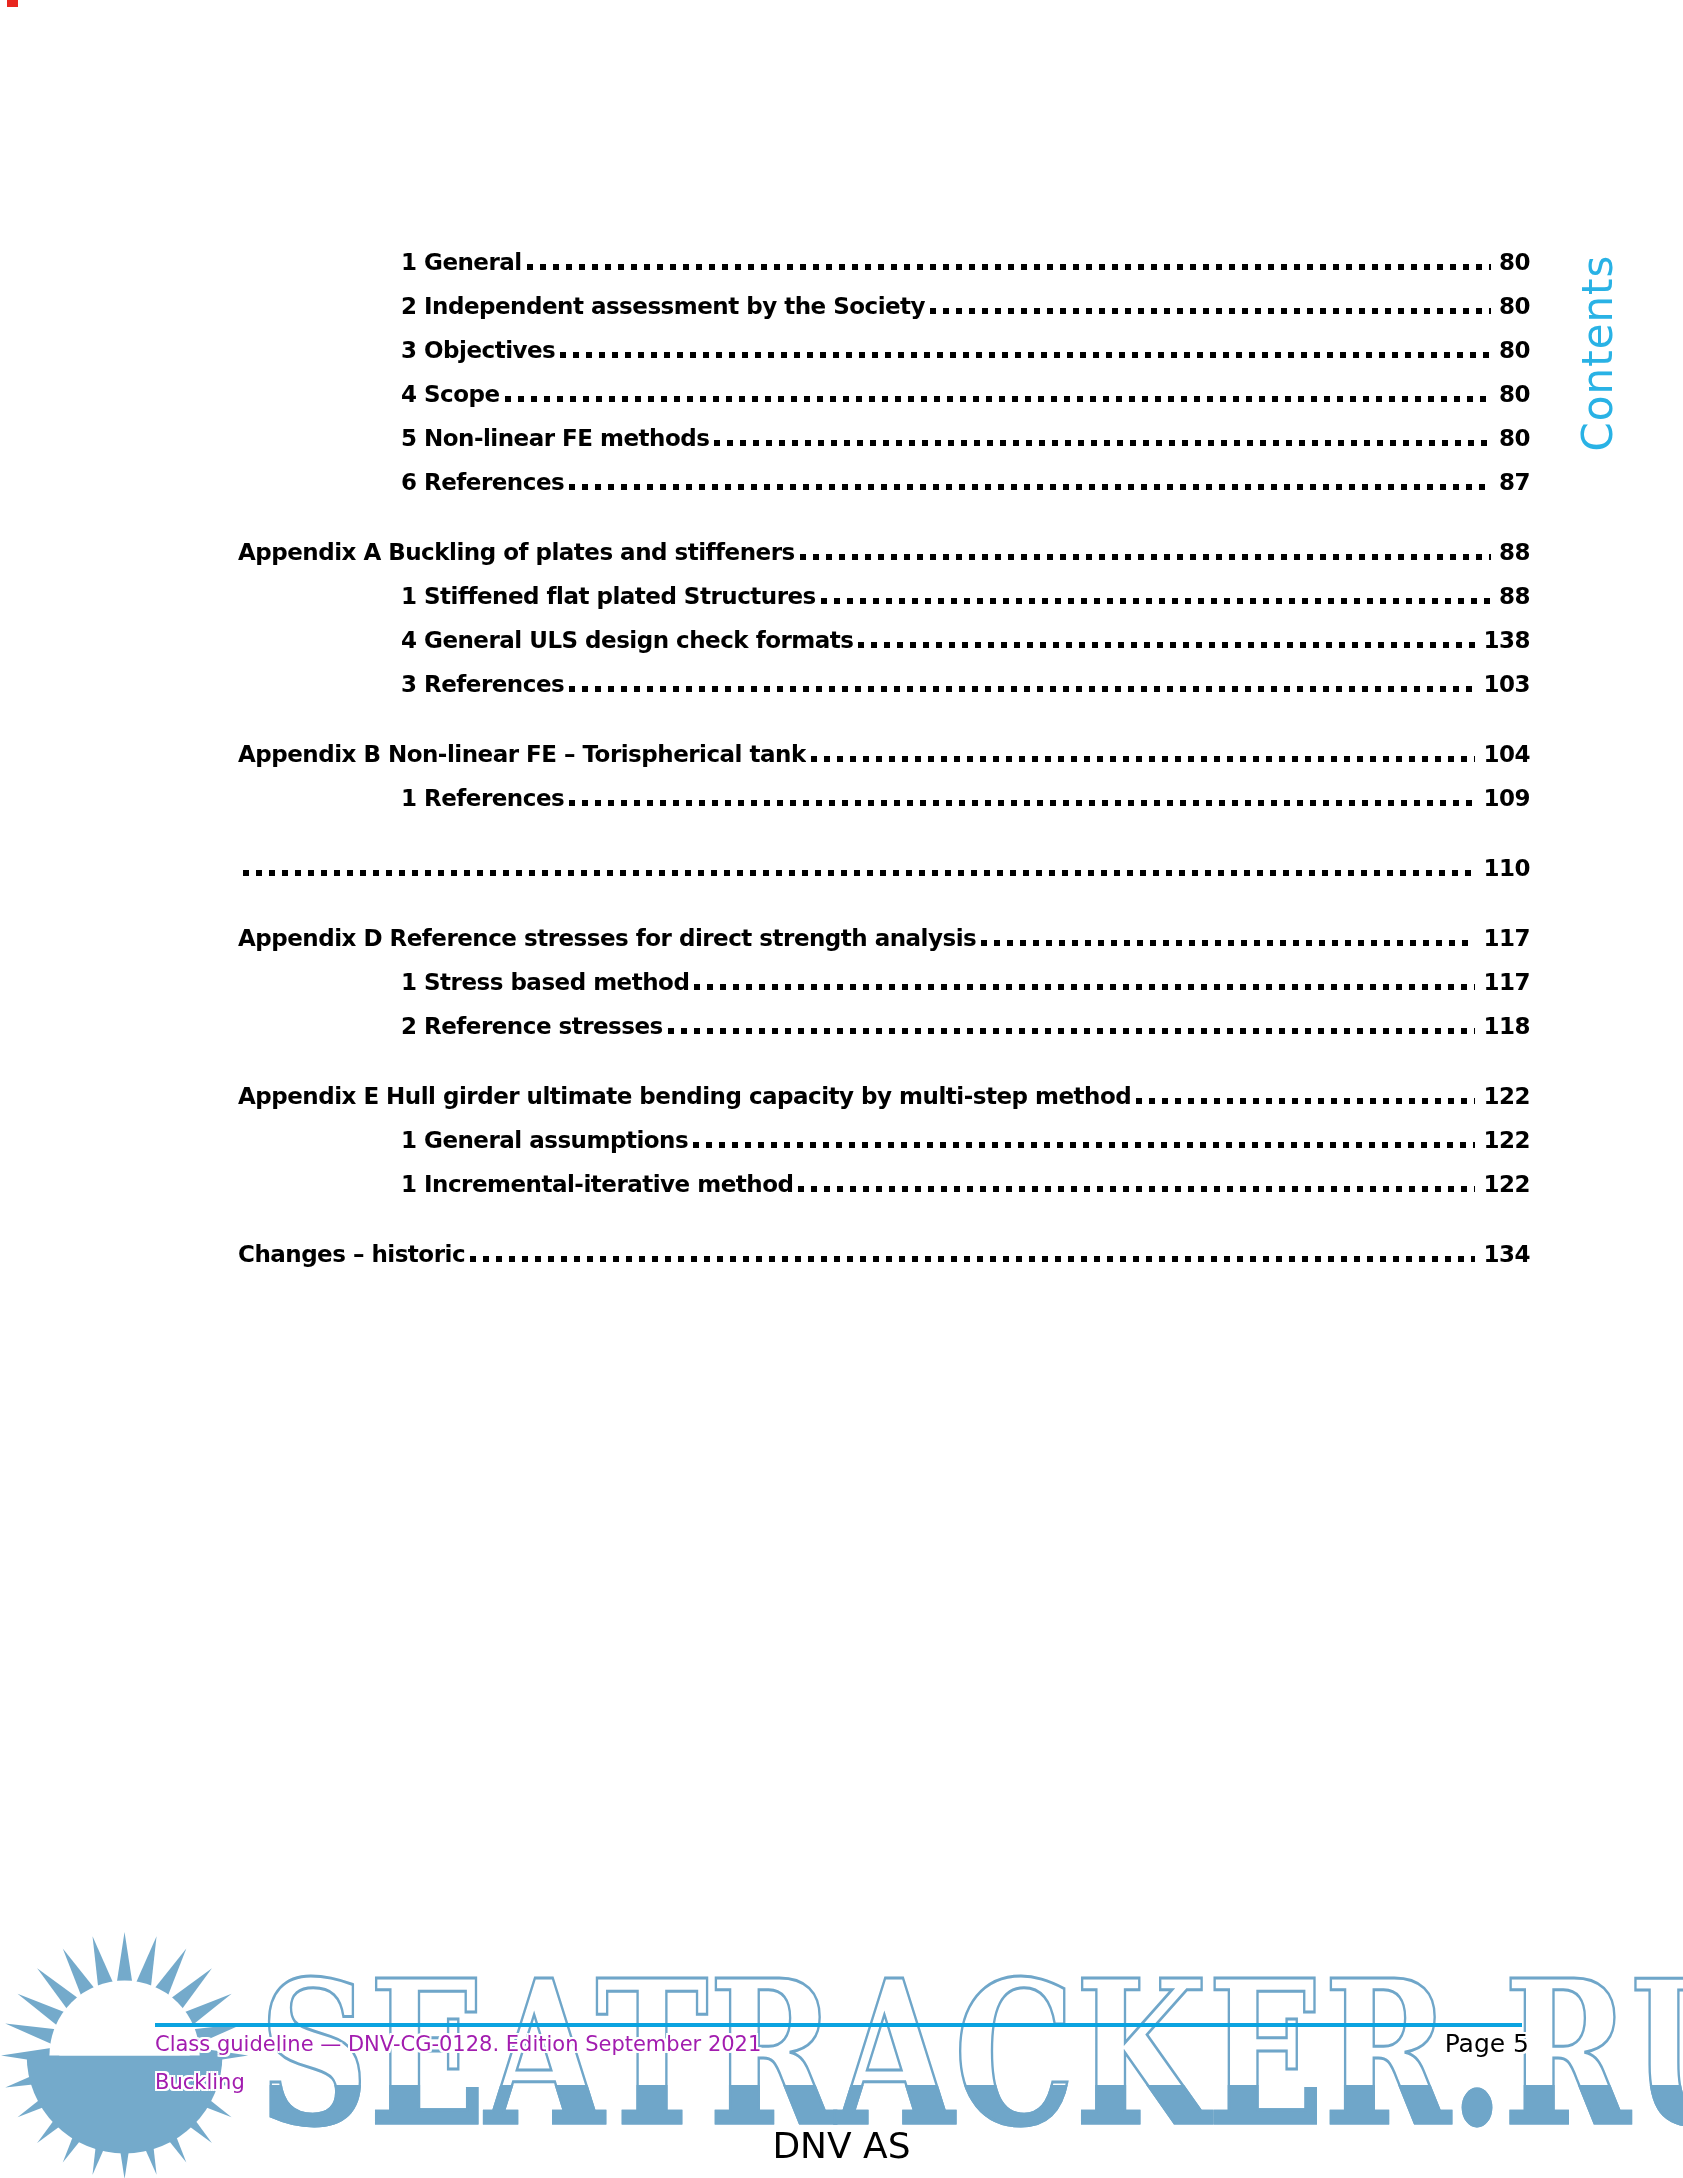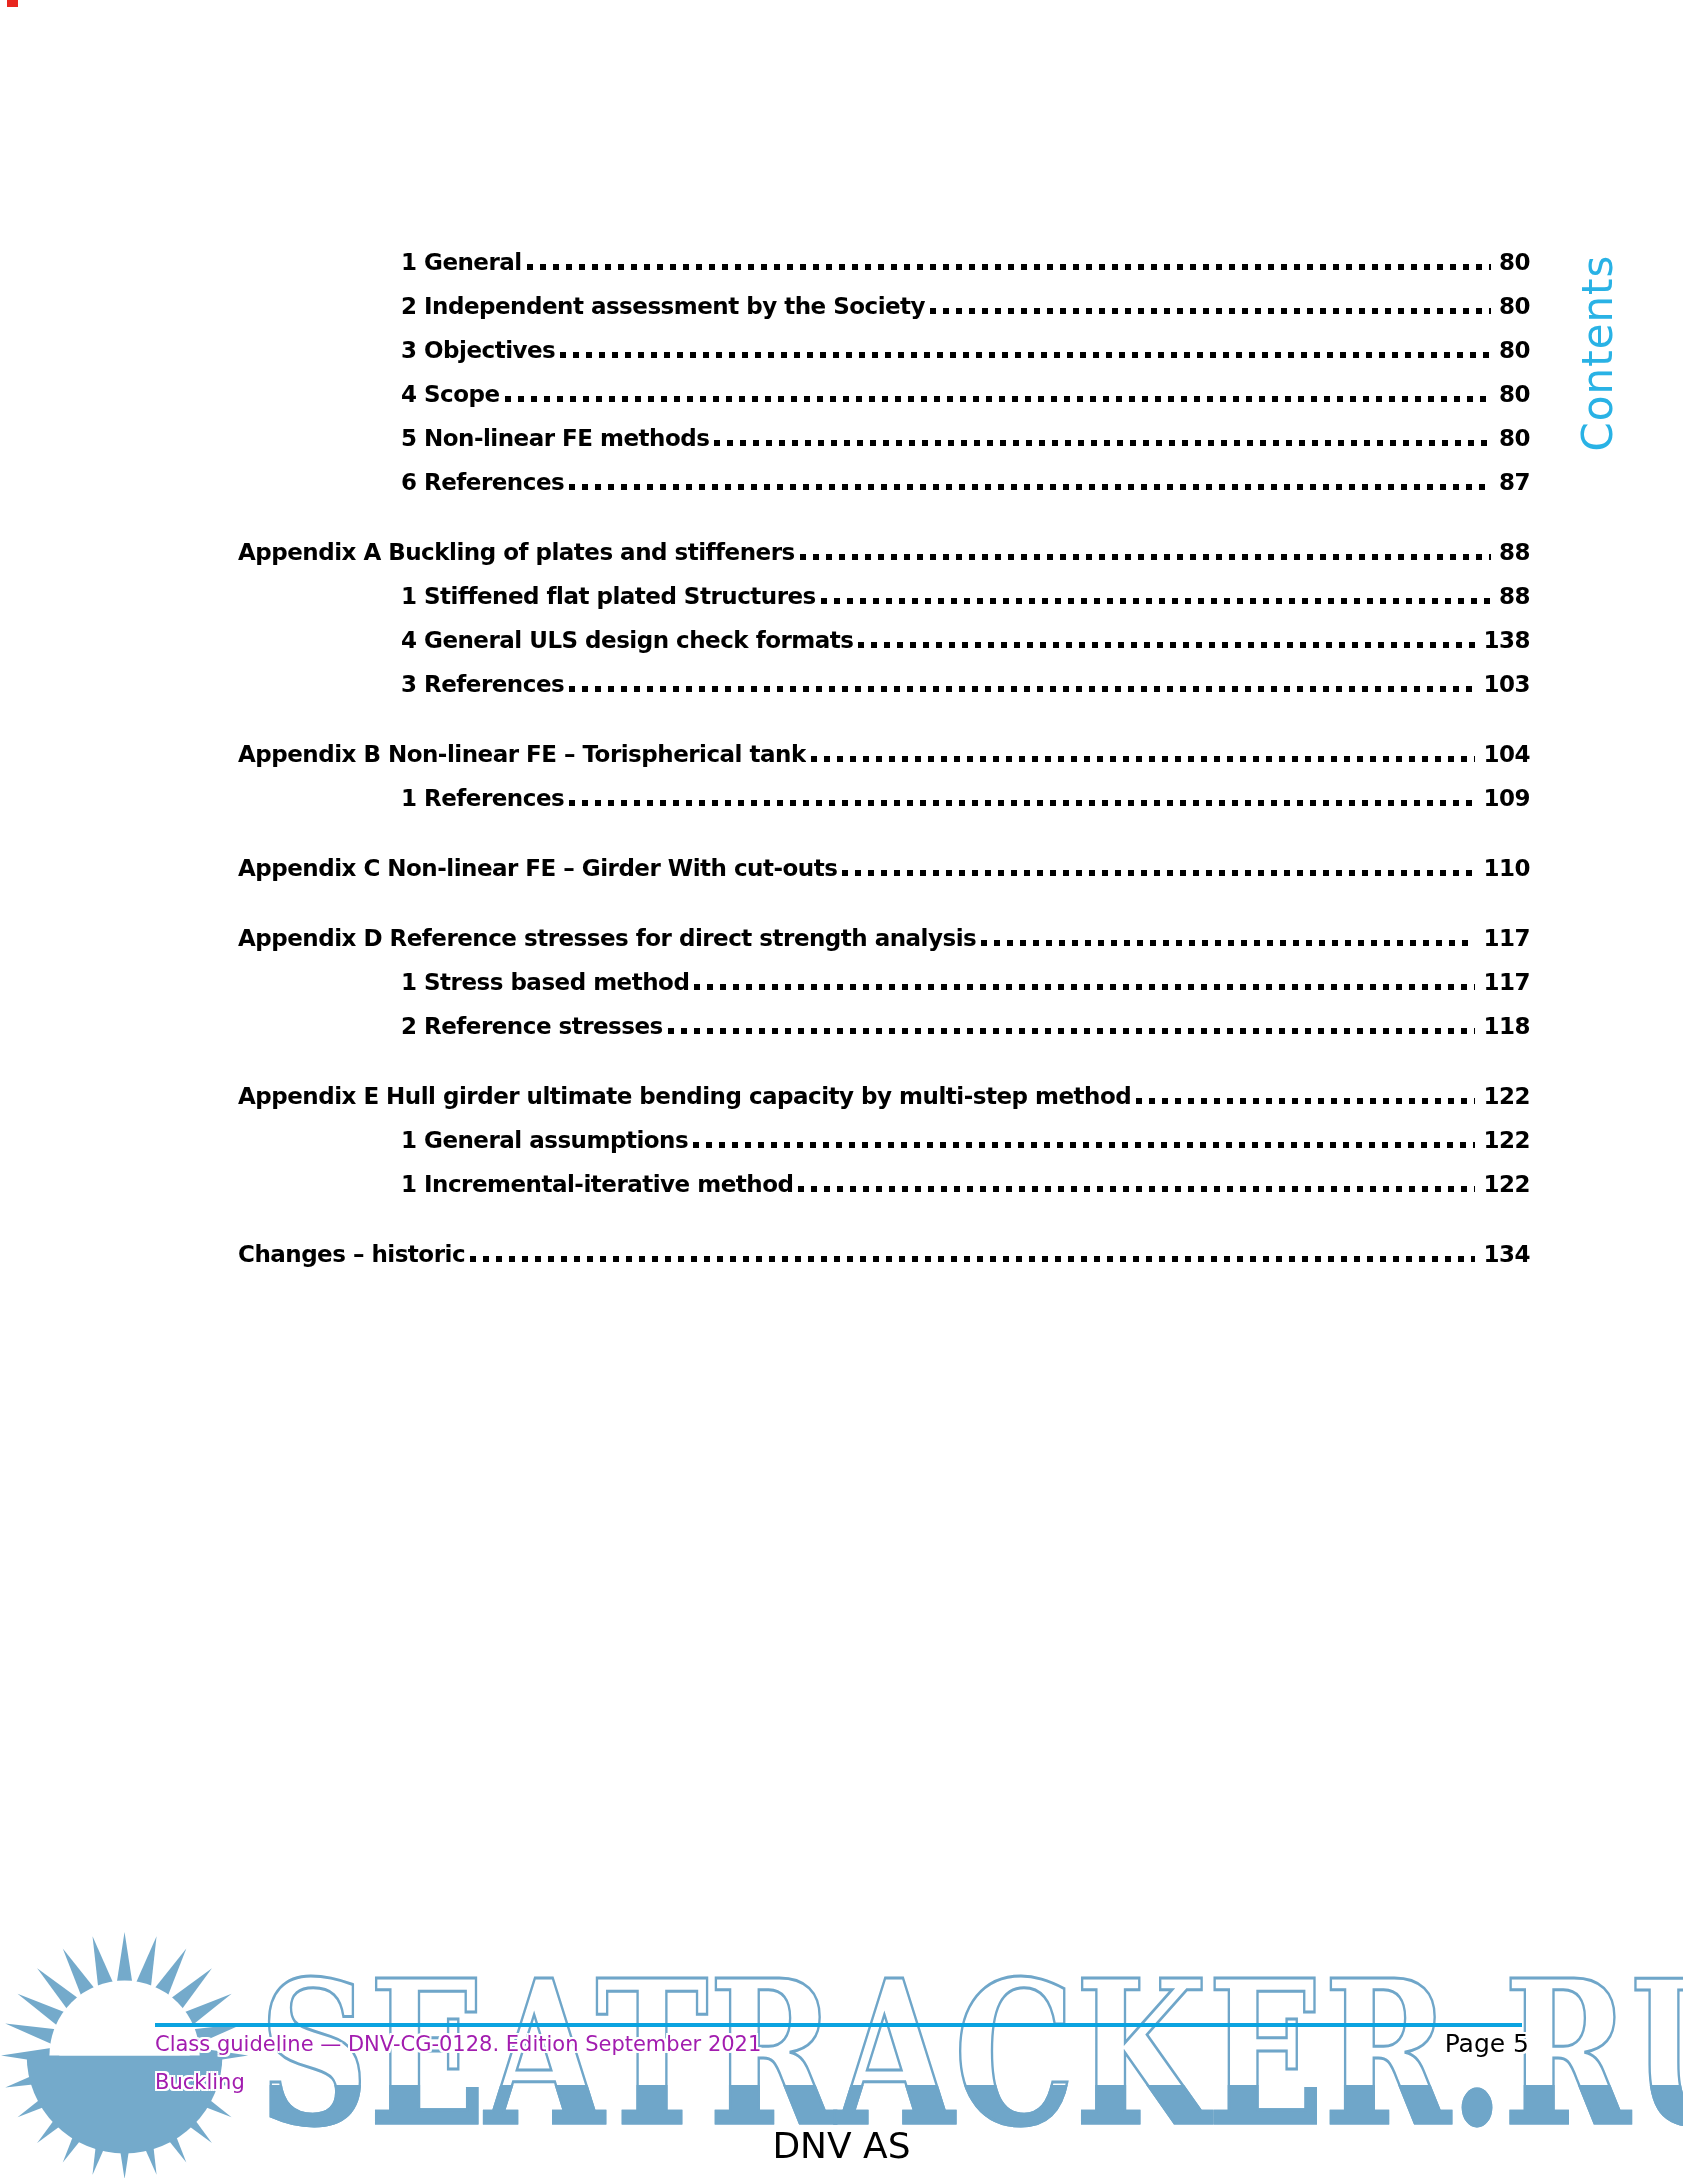--- a/index.html
+++ b/index.html
@@ -119,21 +119,20 @@
         <span class="toc-label">Appendix B Non-linear FE – Torispherical tank</span>
         <span class="leader"></span>
         <span class="toc-page">104</span>
       </div>
       <div class="toc-row sub">
         <span class="toc-label">1 References</span>
         <span class="leader"></span>
         <span class="toc-page">109</span>
       </div>
       <div class="toc-row heading group-start">
-        <span class="toc-label">Appendix C Non-linear FE – Girder With cut-outs</span>
         <span class="leader"></span>
         <span class="toc-page">110</span>
       </div>
       <div class="toc-row heading group-start">
         <span class="toc-label">Appendix D Reference stresses for direct strength analysis</span>
         <span class="leader"></span>
         <span class="toc-page">117</span>
       </div>
       <div class="toc-row sub">
         <span class="toc-label">1 Stress based method</span>

